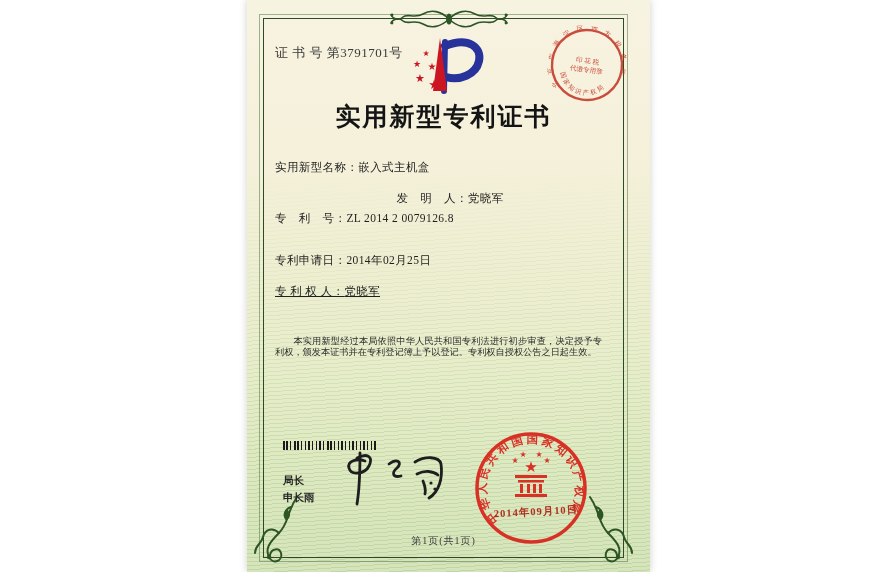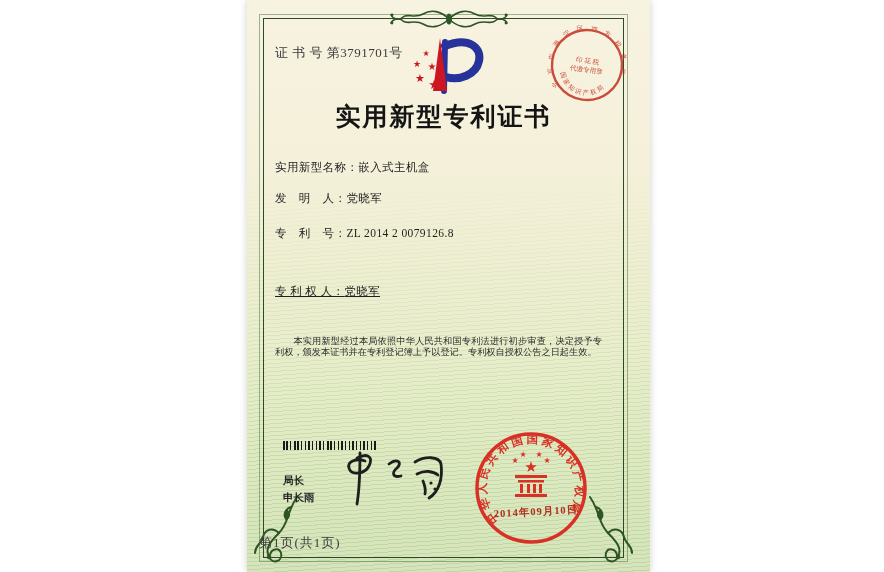--- a/index.html
+++ b/index.html
@@ -23,21 +23,21 @@
   .body-text { left:28px; right:48px; top:336px; font-size:9.2px; line-height:11px;
            text-align:justify; color:#2a2a2a; }
   .body-text p { text-indent:2em; margin-bottom:4px; }
   .barcode { left:36px; top:441px; width:99px; height:9px;
            background:repeating-linear-gradient(90deg,#1a1a1a 0 1.5px,rgba(0,0,0,0) 1.5px 3px,
            #1a1a1a 3px 5.5px,rgba(0,0,0,0) 5.5px 7.5px,#1a1a1a 7.5px 8.5px,rgba(0,0,0,0) 8.5px 11px); }
   .director { left:36px; font-size:10.5px; font-weight:bold; color:#222;
            font-family:"Liberation Sans","DejaVu Sans",sans-serif; }
   .seal-date { left:222px; top:505px; width:134px; text-align:center; color:#b03020; font-weight:bold;
            font-size:10.5px; letter-spacing:1px; transform:rotate(-3deg); }
-  .footer { left:12px; right:10px; top:534px; font-size:13px; color:#3c3c3c; letter-spacing:1px; }
+  .footer { left:0; right:10px; top:534px; text-align:center; font-size:10px; color:#3c3c3c; letter-spacing:1px; }
   .tax-stamp { left:301px; top:26px; transform:rotate(8deg); opacity:.9; }
   .issue-seal { left:224px; top:428px; opacity:.95; }
   .ornament-top { left:142px; top:7px; }
   .corner-left { left:6px; bottom:5px; }
   .corner-right { right:16px; bottom:5px; transform:scaleX(-1); }
   svg { display:block; }
 </style>
 </head>
 <body>
 
@@ -120,25 +120,28 @@
         <text x="39" y="37" font-size="6.6" fill="#c53b2b" text-anchor="middle">印 花 税</text>
         <text x="39" y="46" font-size="6.6" fill="#c53b2b" text-anchor="middle">代缴专用章</text>
       </svg>
     </div>
 
     <div class="abs title">实用新型专利证书</div>
 
     <div class="abs field-row" style="top:160px;">
       <span>实用新型名称：</span><span>嵌入式主机盒</span>
     </div>
-    <div class="abs field-row" style="top:191px;">
+    <div class="abs field-row" style="top:191px;text-align:center;">
       <span>发　明　人：</span><span>党晓军</span>
     </div>
-    <div class="abs field-row" style="top:226px;">
+    <div class="abs field-row" style="top:211px;">
       <span>专　利　号：</span><span>ZL 2014 2 0079126.8</span>
+    </div>
+    <div class="abs field-row" style="top:253px;">
+      <span>专利申请日：</span><span>2014年02月25日</span>
     </div>
     <div class="abs field-row" style="top:284px;text-decoration:underline;">
       <span>专 利 权 人：</span><span>党晓军</span>
     </div>
 
     <div class="abs body-text">
       <p>本实用新型经过本局依照中华人民共和国专利法进行初步审查，决定授予专利权，颁发本证书并在专利登记簿上予以登记。专利权自授权公告之日起生效。</p>
     </div>
 
     <div class="abs barcode"></div>

